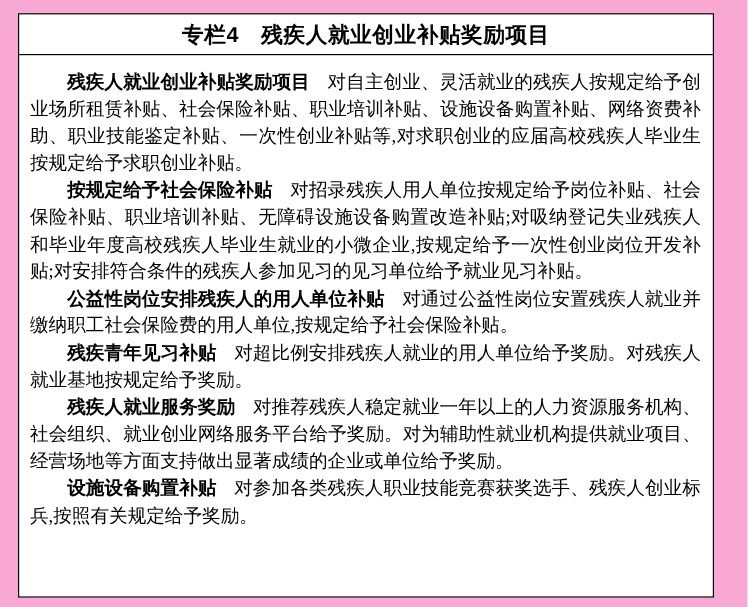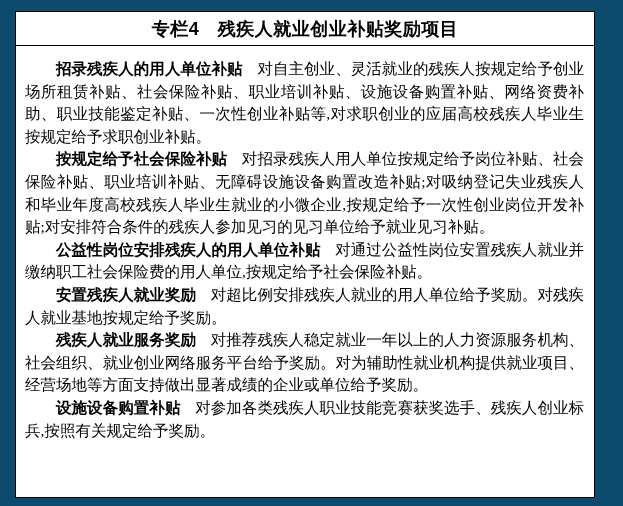--- a/index.html
+++ b/index.html
@@ -6,21 +6,21 @@
   html, body {
     width: 623px;
     height: 506px;
     background: #ffffff;
     overflow: hidden;
   }
   .page {
     position: relative;
     width: 623px;
     height: 506px;
-    background: #0c4a6e;
+    background: #f9a8d4;
     color: #000000;
   }
   .panel {
     position: absolute;
     left: 15px;
     top: 11px;
     width: 580px;
     height: 487px;
     border: 1.5px solid #000000;
     background: #ffffff;
@@ -55,21 +55,21 @@
     margin-right: 0.95em;
   }
 </style>
 </head>
 <body>
 
 <div class="page">
   <div class="panel">
     <div class="panel-title">专栏4　残疾人就业创业补贴奖励项目</div>
     <div class="panel-body">
-      <p class="para"><span class="para-head">招录残疾人的用人单位补贴</span><span>对自主创业、灵活就业的残疾人按规定给予创业场所租赁补贴、社会保险补贴、职业培训补贴、设施设备购置补贴、网络资费补助、职业技能鉴定补贴、一次性创业补贴等,对求职创业的应届高校残疾人毕业生按规定给予求职创业补贴。</span></p>
+      <p class="para"><span class="para-head">残疾人就业创业补贴奖励项目</span><span>对自主创业、灵活就业的残疾人按规定给予创业场所租赁补贴、社会保险补贴、职业培训补贴、设施设备购置补贴、网络资费补助、职业技能鉴定补贴、一次性创业补贴等,对求职创业的应届高校残疾人毕业生按规定给予求职创业补贴。</span></p>
       <p class="para"><span class="para-head">按规定给予社会保险补贴</span><span>对招录残疾人用人单位按规定给予岗位补贴、社会保险补贴、职业培训补贴、无障碍设施设备购置改造补贴;对吸纳登记失业残疾人和毕业年度高校残疾人毕业生就业的小微企业,按规定给予一次性创业岗位开发补贴;对安排符合条件的残疾人参加见习的见习单位给予就业见习补贴。</span></p>
       <p class="para"><span class="para-head">公益性岗位安排残疾人的用人单位补贴</span><span>对通过公益性岗位安置残疾人就业并缴纳职工社会保险费的用人单位,按规定给予社会保险补贴。</span></p>
-      <p class="para"><span class="para-head">安置残疾人就业奖励</span><span>对超比例安排残疾人就业的用人单位给予奖励。对残疾人就业基地按规定给予奖励。</span></p>
+      <p class="para"><span class="para-head">残疾青年见习补贴</span><span>对超比例安排残疾人就业的用人单位给予奖励。对残疾人就业基地按规定给予奖励。</span></p>
       <p class="para"><span class="para-head">残疾人就业服务奖励</span><span>对推荐残疾人稳定就业一年以上的人力资源服务机构、社会组织、就业创业网络服务平台给予奖励。对为辅助性就业机构提供就业项目、经营场地等方面支持做出显著成绩的企业或单位给予奖励。</span></p>
       <p class="para"><span class="para-head">设施设备购置补贴</span><span>对参加各类残疾人职业技能竞赛获奖选手、残疾人创业标兵,按照有关规定给予奖励。</span></p>
     </div>
   </div>
 </div>
 
 </body></html>

